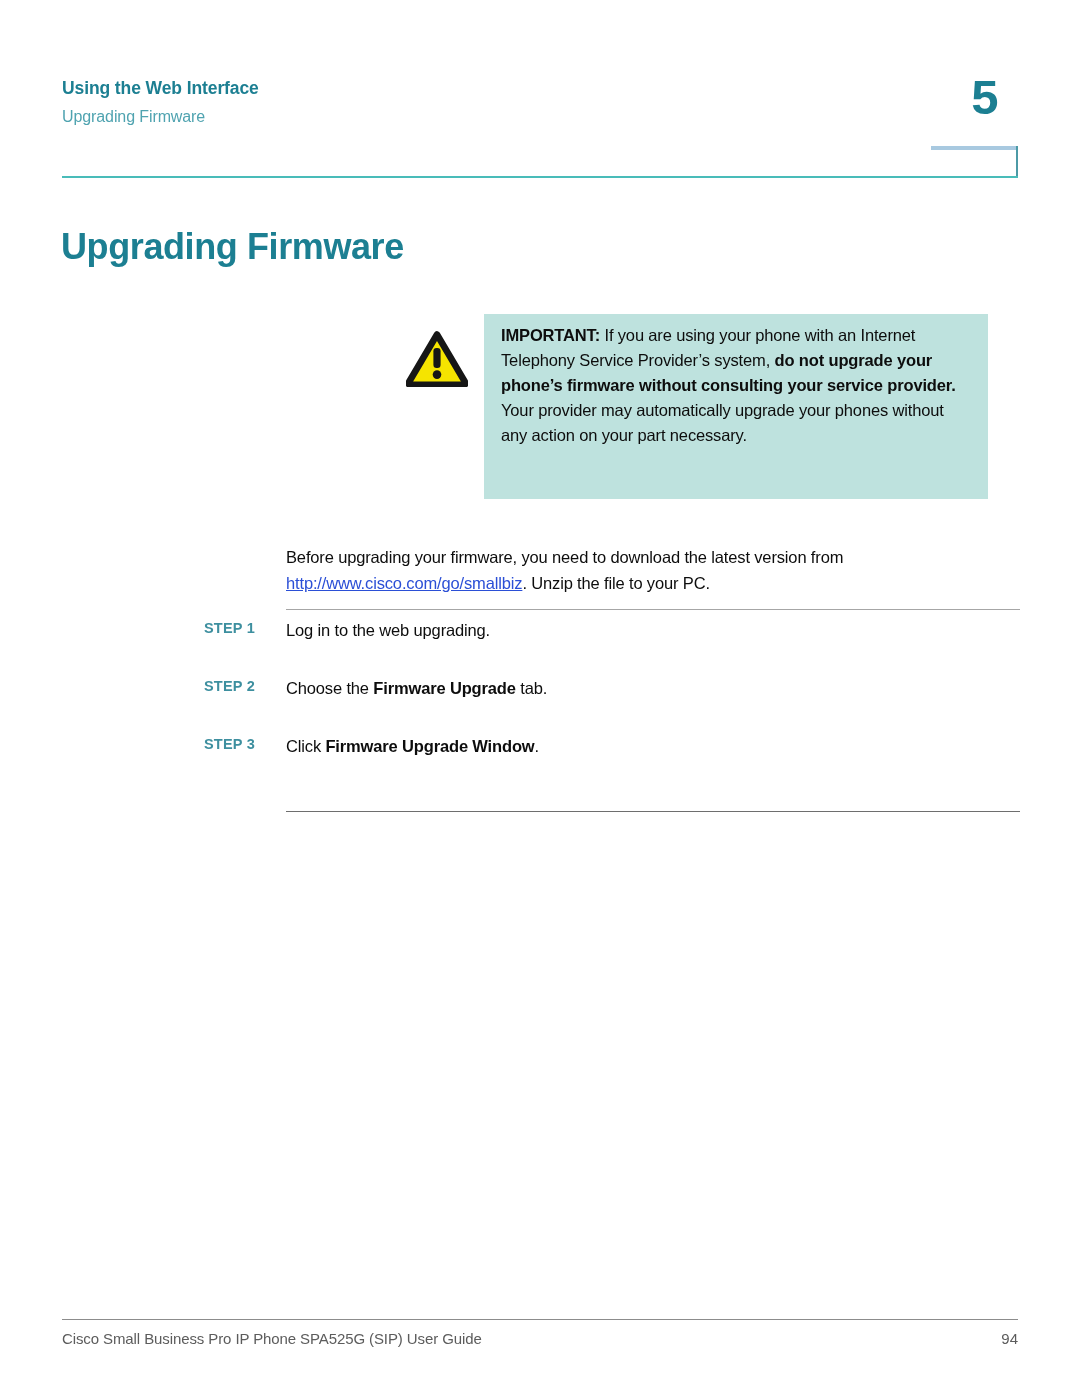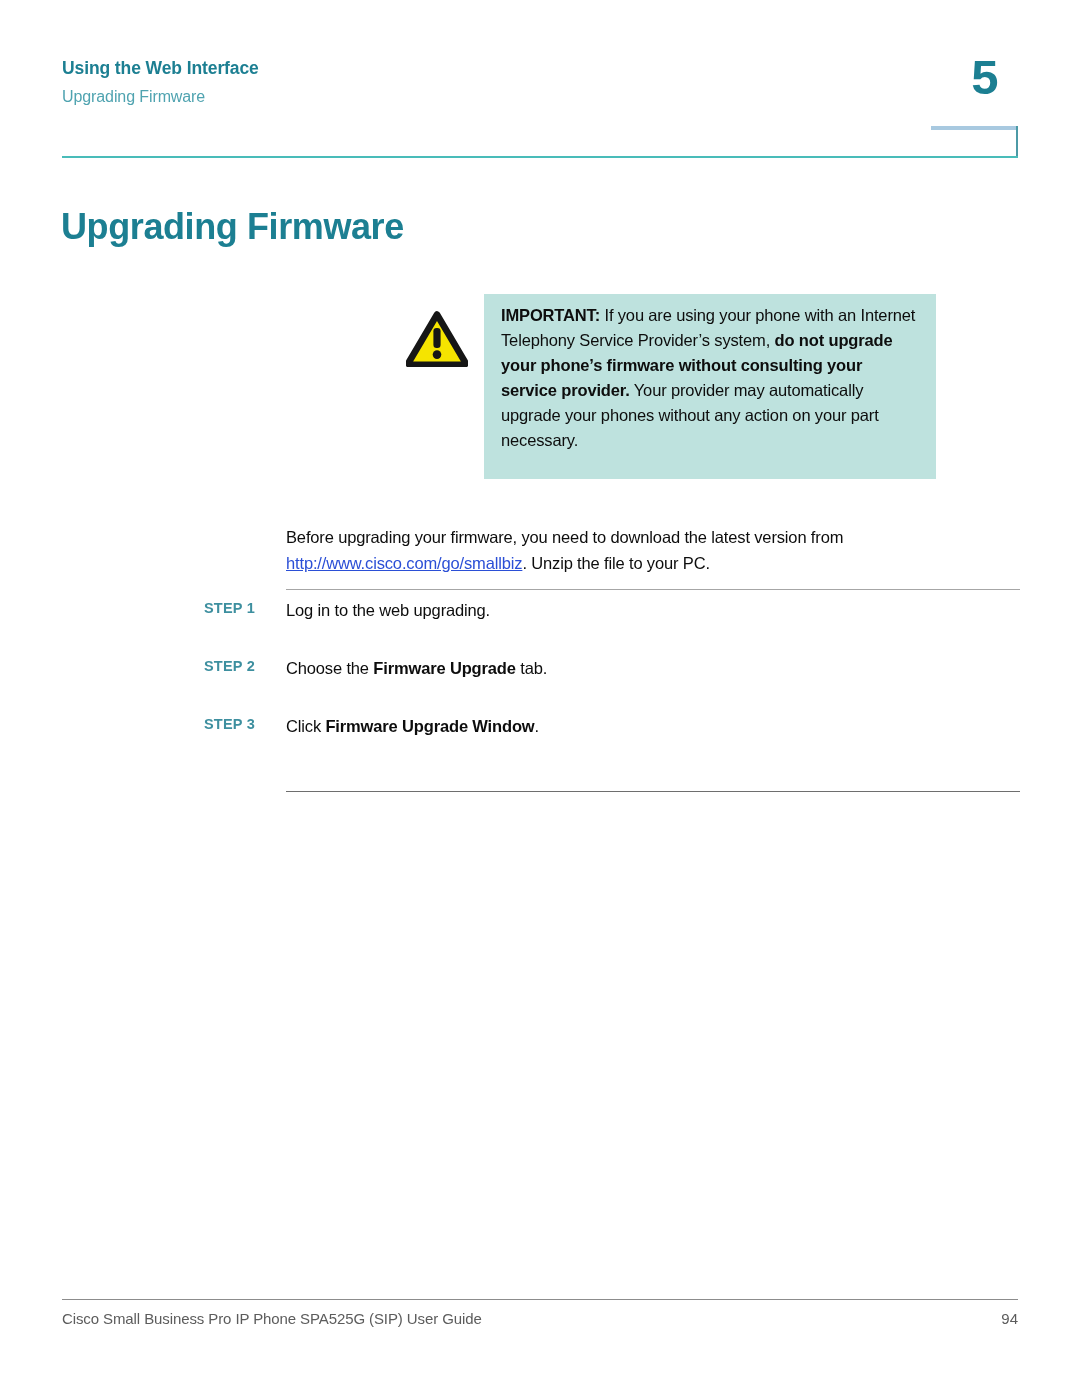--- a/index.html
+++ b/index.html
@@ -13,20 +13,21 @@
     height: 1397px;
     position: relative;
     font-family: "Liberation Sans", sans-serif;
     color: #000000;
     overflow: hidden;
   }
 
   .page {
     position: absolute;
     inset: 0;
+    margin-top: 20px;
   }
 
   
   .hdr-chapter-title {
     position: absolute;
     left: 62px;
     top: 58px;
     font-size: 17.5px;
     font-weight: bold;
     letter-spacing: -0.1px;
@@ -92,21 +93,21 @@
     letter-spacing: -0.4px;
     color: #1c7f92;
     white-space: nowrap;
   }
 
   
   .callout {
     position: absolute;
     left: 484px;
     top: 294px;
-    width: 452px;
+    width: 504px;
     height: 185px;
     background: #bee2de;
     box-sizing: border-box;
     padding: 9px 14px 0 17px;
   }
   .callout-text {
     font-size: 16.5px;
     line-height: 24.9px;
     color: #0d0d0d;
     letter-spacing: -0.15px;

